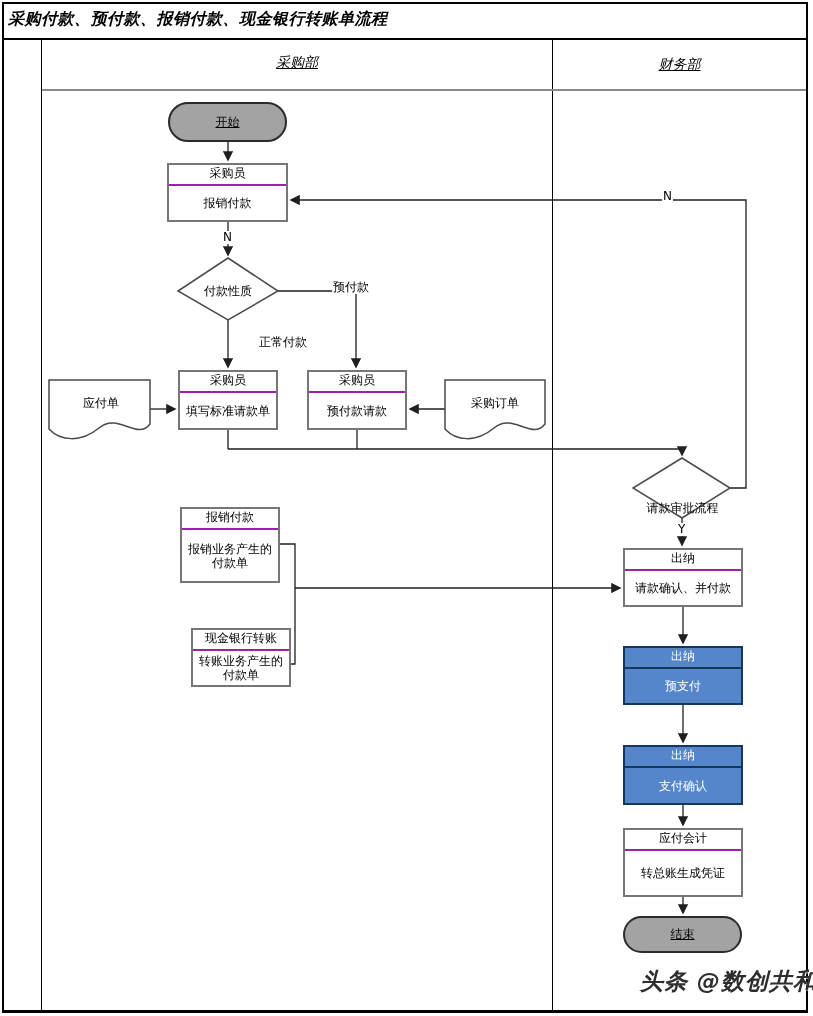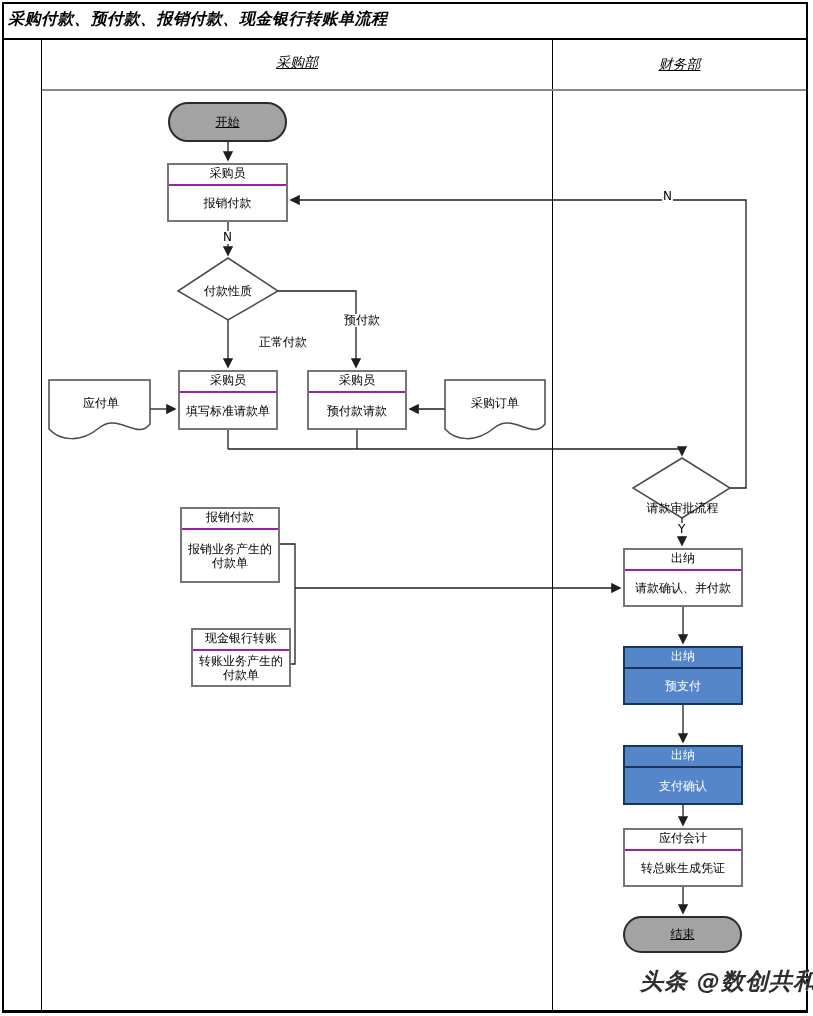--- a/index.html
+++ b/index.html
@@ -106,31 +106,31 @@
     <div class="bd">请款确认、并付款</div>
   </div>
   <div class="fbox blue" style="left:623px;top:646px;width:120px;height:59px;">
     <div class="hd">出纳</div>
     <div class="bd">预支付</div>
   </div>
   <div class="fbox blue" style="left:623px;top:745px;width:120px;height:60px;">
     <div class="hd">出纳</div>
     <div class="bd">支付确认</div>
   </div>
-  <div class="fbox" style="left:623px;top:828px;width:120px;height:59px;">
+  <div class="fbox" style="left:623px;top:828px;width:120px;height:69px;">
     <div class="hd">应付会计</div>
     <div class="bd">转总账生成凭证</div>
   </div>
 
   <div class="dlabel" style="left:178px;top:284px;width:100px;text-align:center;">付款性质</div>
   <div class="dlabel" style="left:627px;top:481px;width:111px;margin-top:20px;">请款审批流程</div>
   <div class="dlabel" style="left:49px;top:396px;width:104px;">应付单</div>
   <div class="dlabel" style="left:445px;top:396px;width:100px;">采购订单</div>
 
   <div class="elabel" style="left:222px;top:231px;">N</div>
   <div class="elabel" style="left:212px;top:336px;margin-left:46px;">正常付款</div>
-  <div class="elabel" style="left:343px;top:281px;margin-top:33px;">预付款</div>
+  <div class="elabel" style="left:332px;top:281px;">预付款</div>
   <div class="elabel" style="left:677px;top:523px;">Y</div>
   <div class="elabel" style="left:662px;top:190px;">N</div>
 
   <div class="abs" id="watermark">头条 @数创共和</div>
 
 </div>
 
 </body></html>

